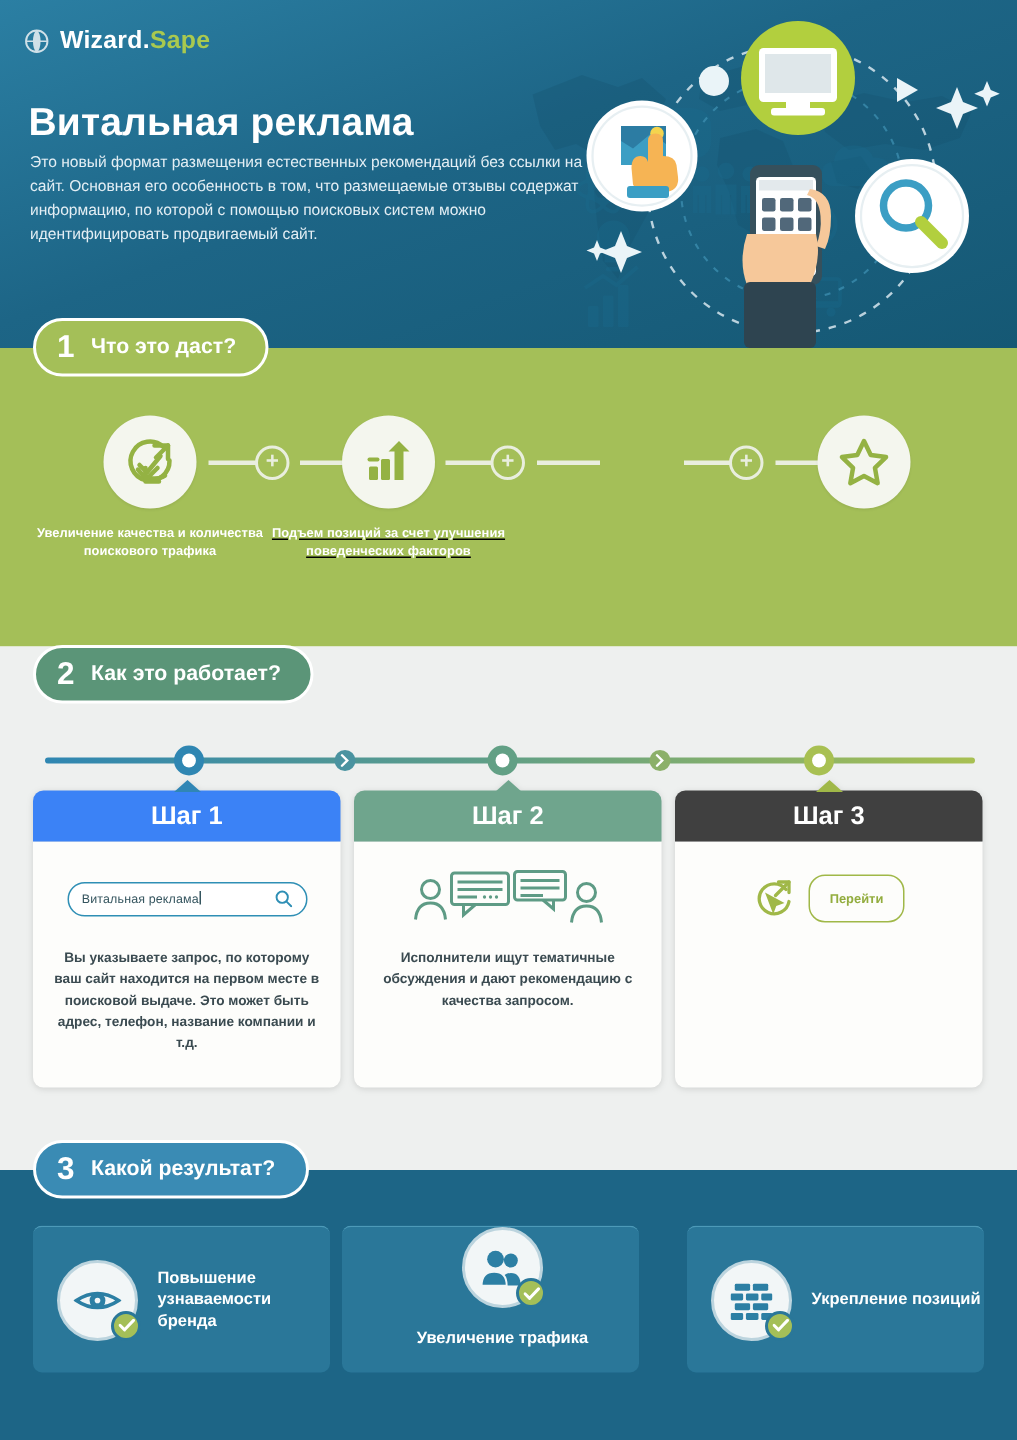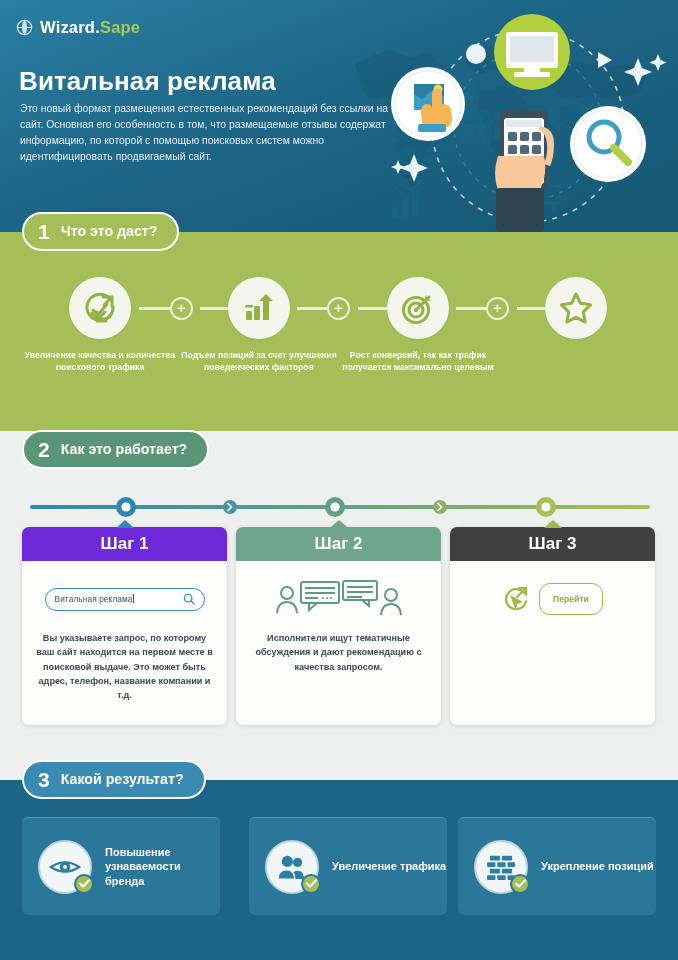--- a/index.html
+++ b/index.html
@@ -279,46 +279,34 @@
           <path d="M29 6 l-8 8" stroke="#94b243" stroke-width="3" stroke-linecap="round"></path>
           <path d="M14 29 l8-8" stroke="#94b243" stroke-width="3" stroke-linecap="round"></path>
           <path d="M23 30 h-9 v-9" fill="none" stroke="#94b243" stroke-width="3" stroke-linecap="round" stroke-linejoin="round"></path>
         </svg>
       </div>
       <div class="feat-label">Увеличение качества и количества поискового трафика</div>
     </div>
 
     <div class="plus" style="left:170px;">+</div>
 
-    <div class="feat" style="left:180px;">
+    <div class="feat" style="left:180px;text-decoration:underline;">
       <div class="feat-circle">
         <svg width="34" height="34" viewBox="0 0 34 34">
           <rect x="4" y="20" width="6" height="9" rx="1" fill="#94b243"></rect>
           <rect x="12" y="15" width="6" height="14" rx="1" fill="#94b243"></rect>
           <path d="M21 29 v-19 h-4 l7-7 l7 7 h-4 v19z" fill="#94b243"></path>
           <rect x="3" y="14" width="8" height="2.6" rx="1.3" fill="#94b243"></rect>
         </svg>
       </div>
       <div class="feat-label">Подъем позиций за счет улучшения поведенческих факторов</div>
     </div>
 
     <div class="plus" style="left:327px;">+</div>
 
-    <div class="feat" style="left:339px;">
-      <div class="feat-circle">
-        <svg width="34" height="34" viewBox="0 0 34 34">
-          <circle cx="15" cy="19" r="12.5" fill="none" stroke="#94b243" stroke-width="3"></circle>
-          <circle cx="15" cy="19" r="7" fill="none" stroke="#94b243" stroke-width="3"></circle>
-          <circle cx="15" cy="19" r="2.2" fill="#94b243"></circle>
-          <path d="M15 19 l13-13" stroke="#94b243" stroke-width="3" stroke-linecap="round"></path>
-          <path d="M25 3 l1 5 l5 1 l-5 1 l-1 5 l-1-5 l-5-1 l5-1z" fill="#94b243"></path>
-        </svg>
-      </div>
-      <div class="feat-label">Рост конверсий, так как трафик получается максимально целевым</div>
-    </div>
 
     <div class="plus" style="left:486px;">+</div>
 
     <div class="feat" style="left:497px;">
       <div class="feat-circle">
         <svg width="34" height="34" viewBox="0 0 34 34">
           <path d="M17 3 l4.5 9.3 l10.2 1.4 l-7.4 7.2 l1.8 10.2 l-9.1-4.8 l-9.1 4.8 l1.8-10.2 l-7.4-7.2 l10.2-1.4z" fill="none" stroke="#94b243" stroke-width="3" stroke-linejoin="round"></path>
         </svg>
       </div>
     </div>
@@ -348,21 +336,21 @@
       <circle cx="516" cy="12" r="4.6" fill="#fff"></circle>
     <circle cx="200" cy="12" r="7" fill="#4a93a0"></circle>
     <path d="M198 8.5 l3.5 3.5 l-3.5 3.5" fill="none" stroke="#fff" stroke-width="1.6" stroke-linecap="round"></path>
     <circle cx="410" cy="12" r="7" fill="#8cb069"></circle>
     <path d="M408 8.5 l3.5 3.5 l-3.5 3.5" fill="none" stroke="#fff" stroke-width="1.6" stroke-linecap="round"></path>
   </svg>
 
   <div class="steps">
 
     <div class="step-card" style="left:22px;">
-      <div class="step-head" style="background:#6d28d9;text-align:center;">
+      <div class="step-head" style="background:#3b82f6;text-align:center;">
         <span class="step-notch" style="border-bottom:8px solid #3086b5;"></span>
         <span>Шаг 1</span>
       </div>
       <div class="step-body">
         <div class="step-icon-wrap">
           <div class="search-box">
             <span class="search-val"><span>Витальная реклама</span><span class="caret"></span></span>
             <svg width="12" height="12" viewBox="0 0 14 14">
               <circle cx="6" cy="6" r="4.4" fill="none" stroke="#2f8fb5" stroke-width="1.5"></circle>
               <path d="M9.4 9.4 L13 13" stroke="#2f8fb5" stroke-width="1.5" stroke-linecap="round"></path>
@@ -449,21 +437,21 @@
         </div>
         <div class="check-badge">
           <svg width="11" height="9" viewBox="0 0 12 10">
             <path d="M1 5 l3.4 3.4 L11 1.4" fill="none" stroke="#fff" stroke-width="2.2" stroke-linecap="round" stroke-linejoin="round"></path>
           </svg>
         </div>
       </div>
       <div class="result-label">Повышение узнаваемости бренда</div>
     </div>
 
-    <div class="result-card" style="left:249px;">
+    <div class="result-card" style="left:228px;flex-direction:column;">
       <div class="result-icon-wrap">
         <div class="result-circle">
           <svg width="30" height="26" viewBox="0 0 32 28">
             <circle cx="11" cy="8" r="6" fill="#2c7fa4"></circle>
             <circle cx="22" cy="9" r="5" fill="#2c7fa4"></circle>
             <path d="M15 27 q0-9 7-9 q7 0 7 9z" fill="#2c7fa4"></path>
             <path d="M1 27 q0-10 9-10 q9 0 9 10z" fill="#2c7fa4" stroke="#f2f6f7" stroke-width="1.4"></path>
           </svg>
         </div>
         <div class="check-badge">

